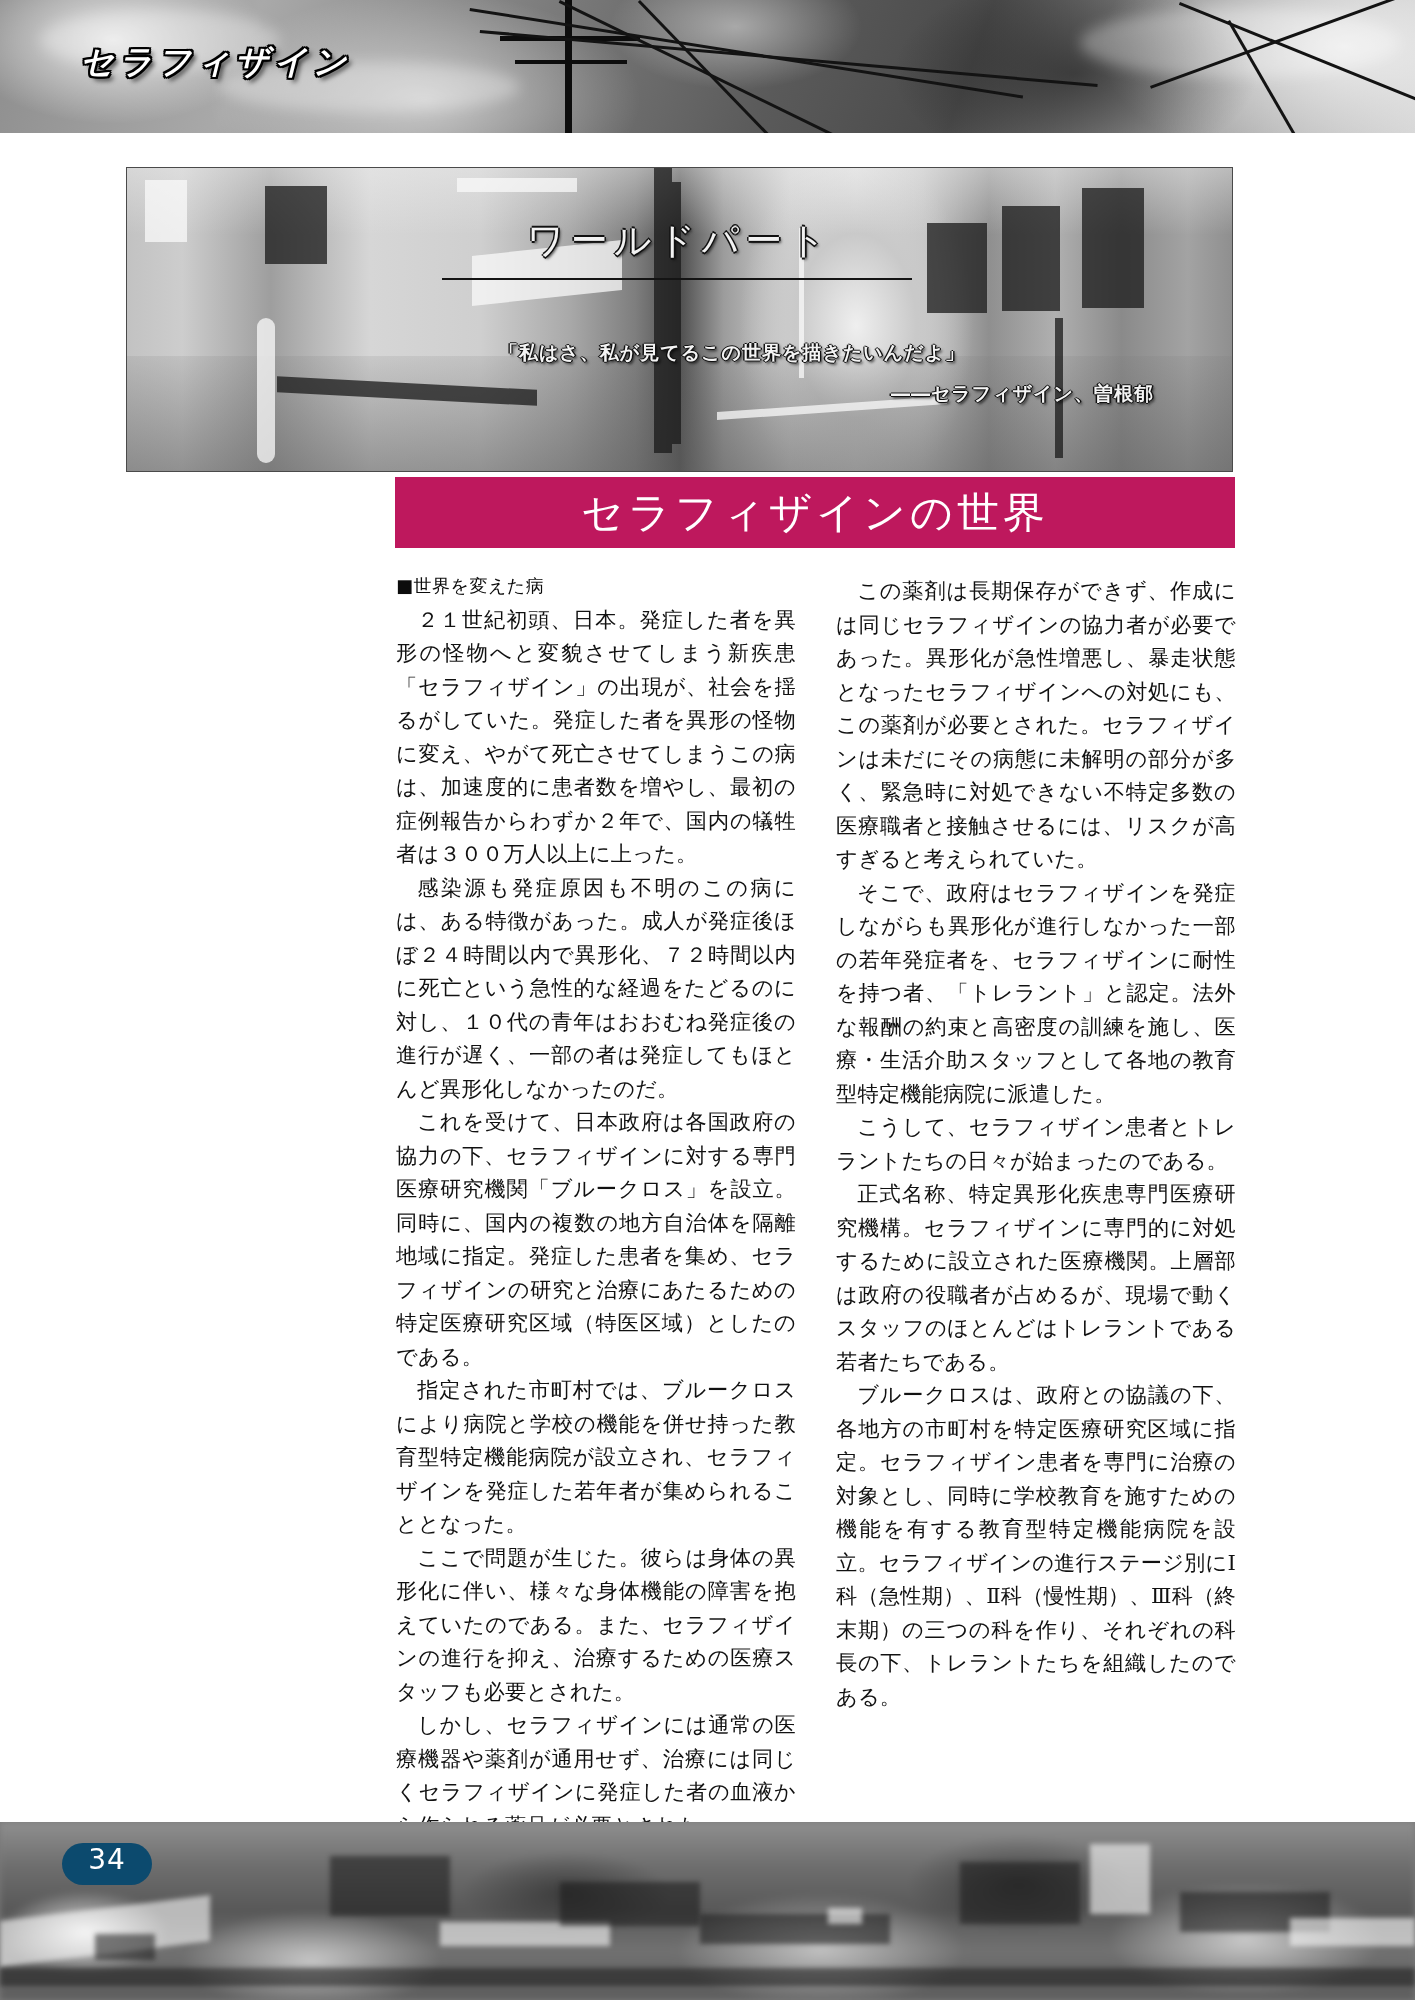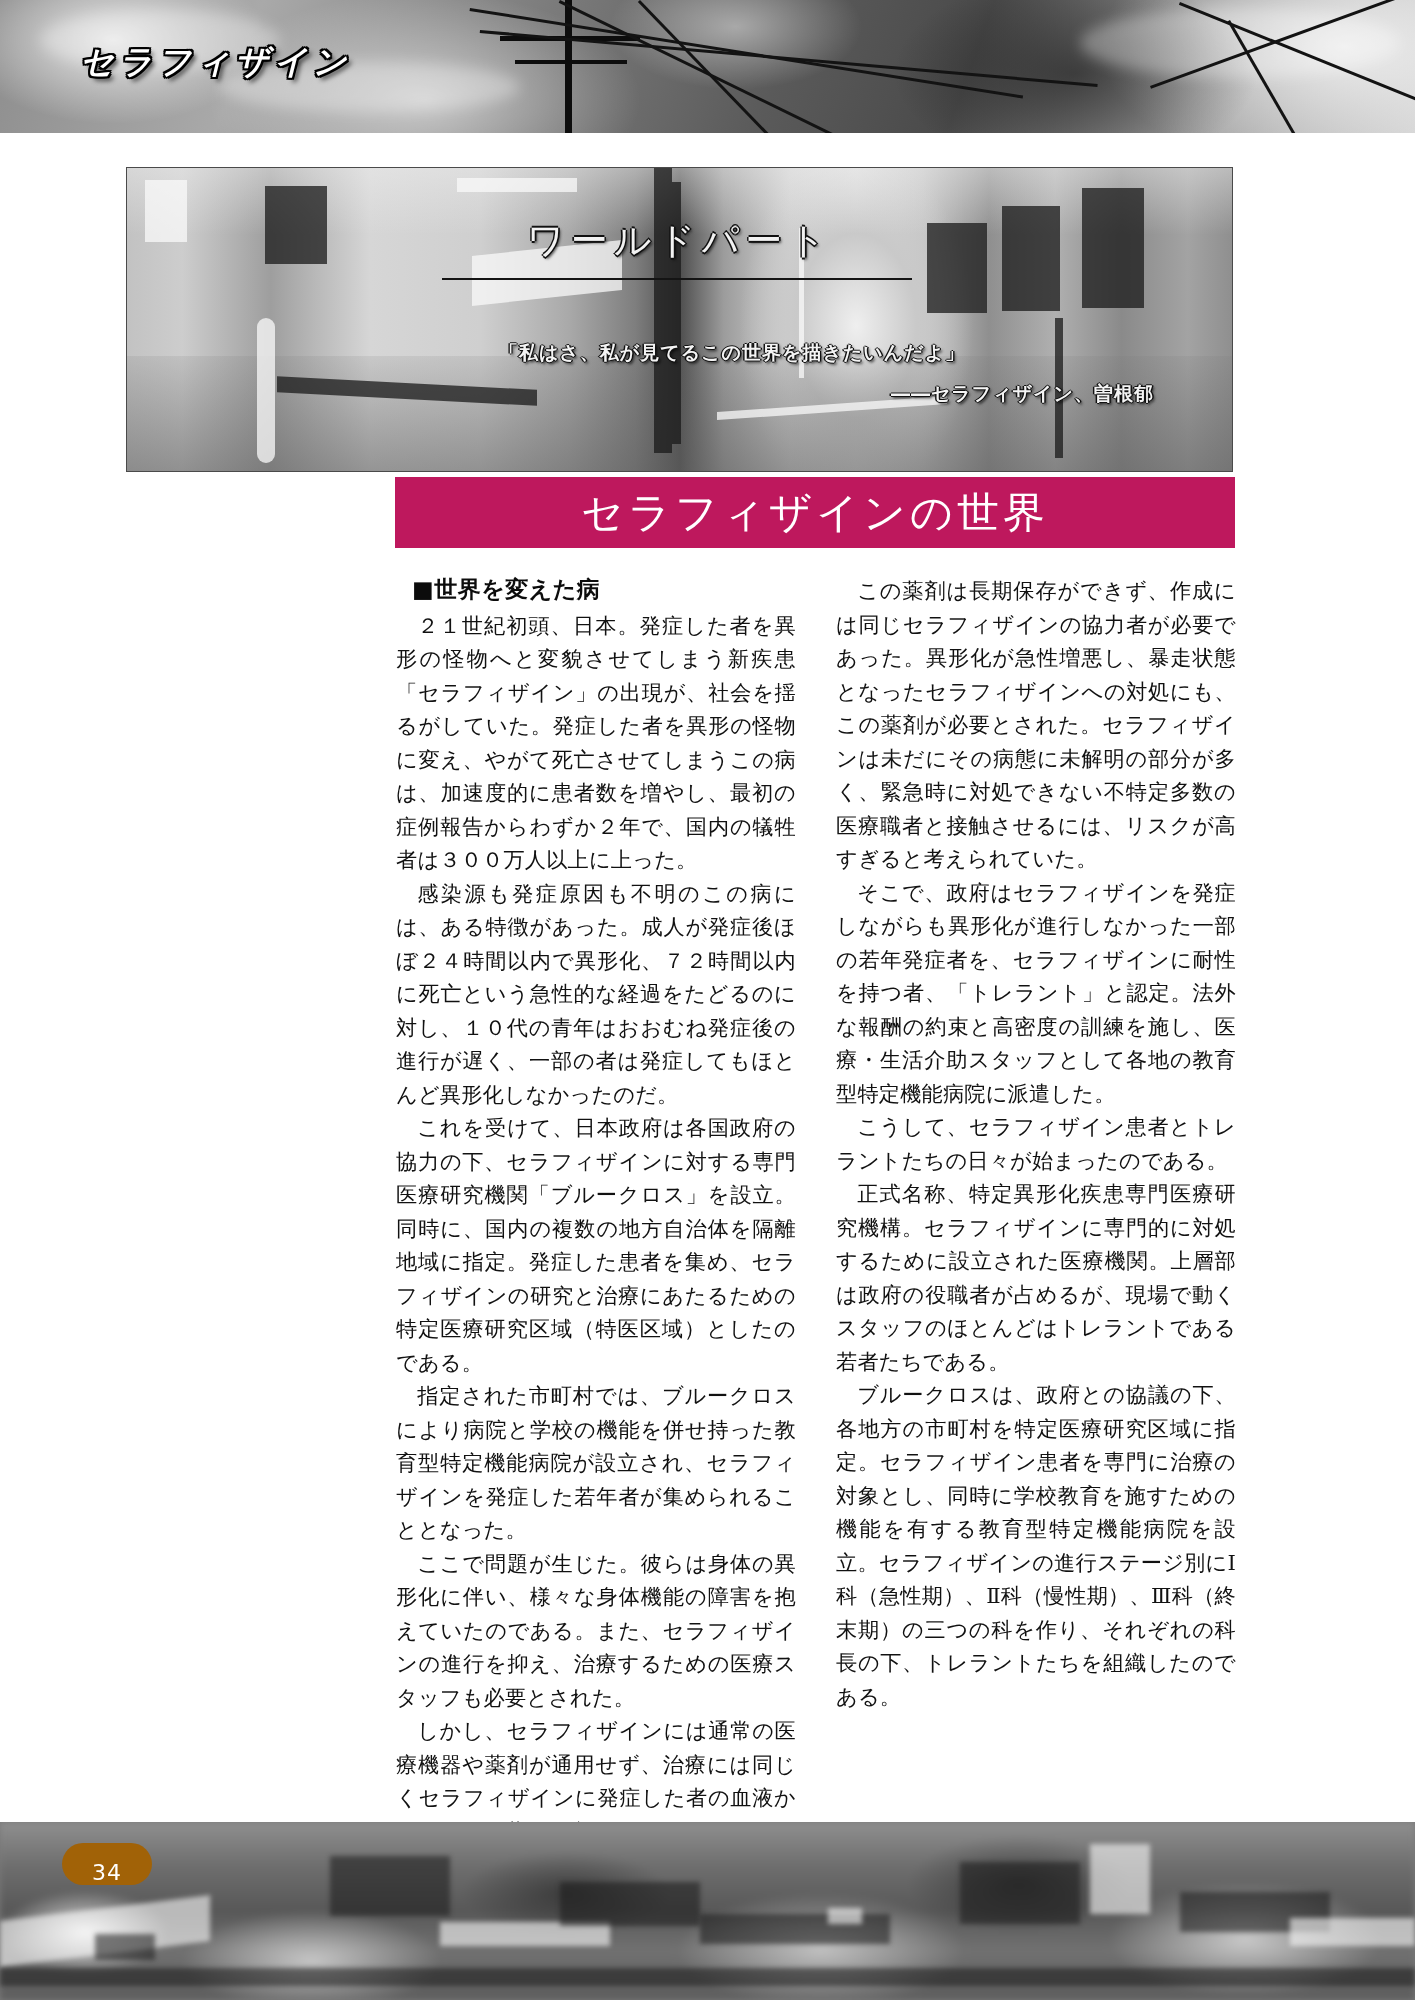--- a/index.html
+++ b/index.html
@@ -190,24 +190,24 @@
   .col {
     position: absolute;
     top: 0;
     width: 400px;
   }
   .col-left  { left: 0; }
   .col-right { left: 440px; }
 
   .sec-head {
     font-family: "DejaVu Sans", sans-serif;
-    font-size: 23px;
-    font-weight: bold;
+    font-size: 18px;
+    font-weight: normal;
     letter-spacing: 0.5px;
-    margin: 0 0 6px 16px;
+    margin: 0 0 6px 0;
     line-height: 1.25;
     color: #0c0c0c;
   }
   .sec-head.spaced { margin-top: 44px; }
 
   p.body {
     margin: 0;
     font-size: 21.2px;
     line-height: 33.5px;
     letter-spacing: 0.2px;
@@ -249,27 +249,27 @@
     background: rgba(250,250,250,.6);
     filter: blur(2.6px);
   }
   .page-number {
     position: absolute;
     left: 62px;
     top: 1843px;
     width: 90px;
     height: 42px;
     border-radius: 21px;
-    background: #a16207;
+    background: #0c4a6e;
     color: #ffffff;
     display: flex;
-    align-items: flex-end;
+    align-items: flex-start;
     justify-content: center;
     font-family: "DejaVu Sans", sans-serif;
-    font-size: 22px;
+    font-size: 28px;
     letter-spacing: 1px;
     z-index: 6;
   }
 </style>
 </head>
 <body>
 
 <div class="header-banner">
   <div class="sky"></div>
   <div class="wisp" style="left:40px;  top:10px;  width:240px; height:60px;"></div>

